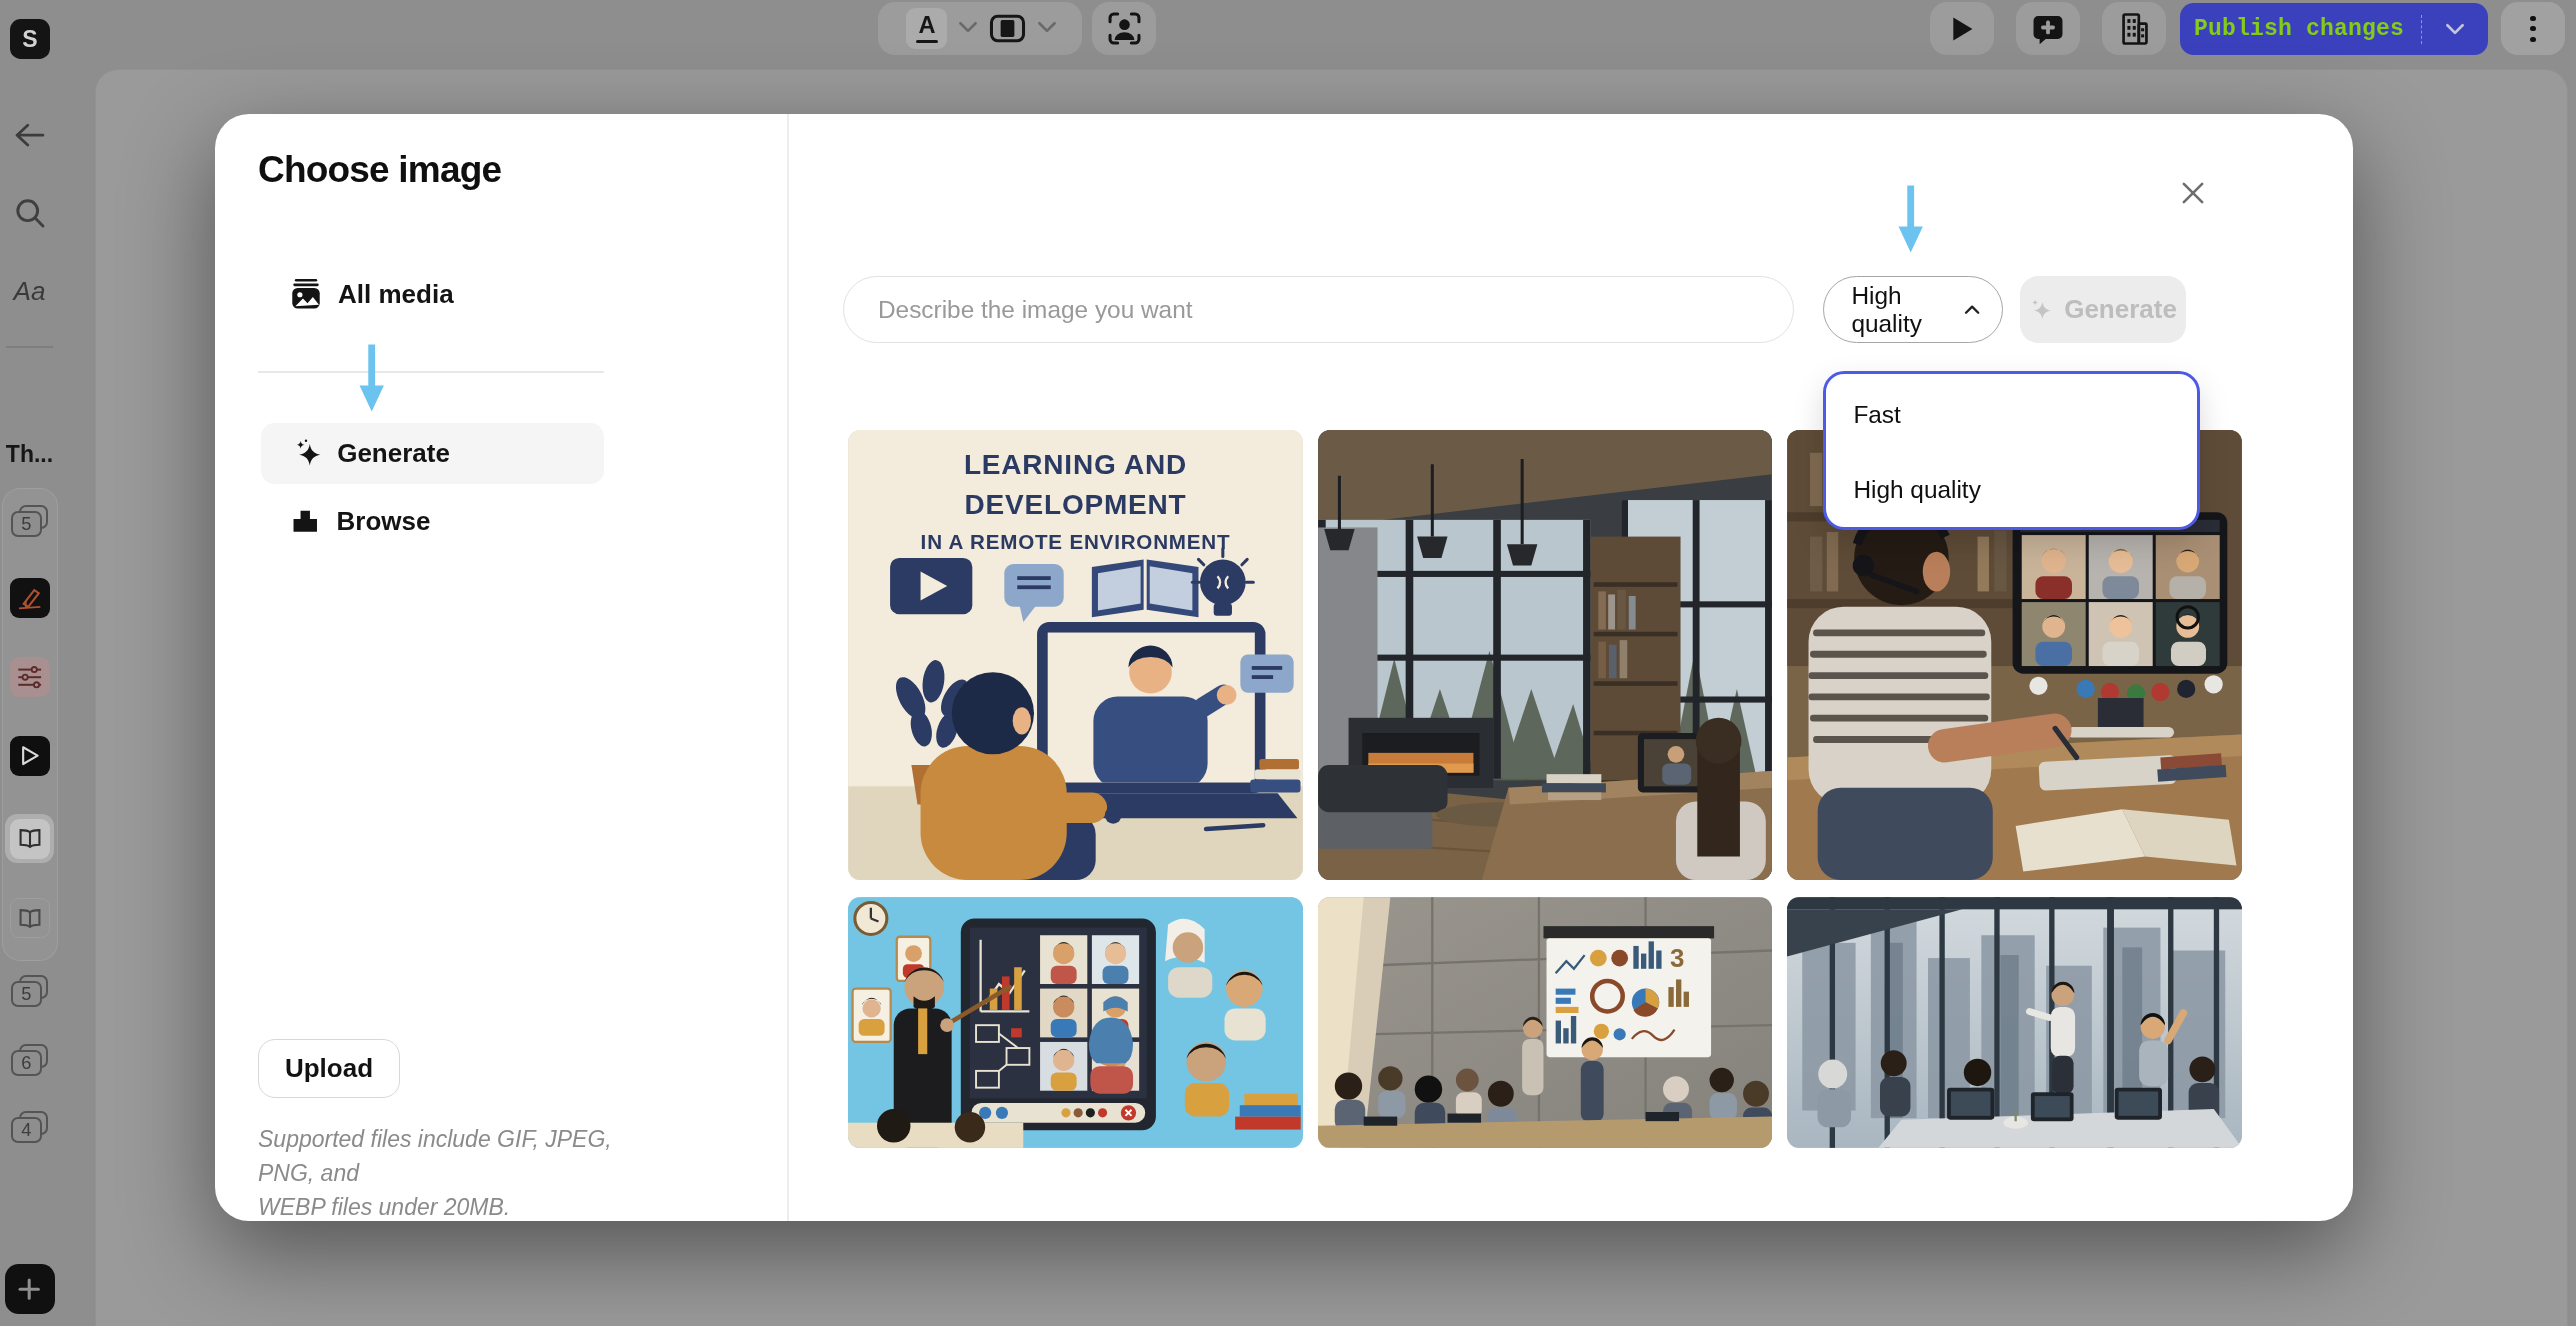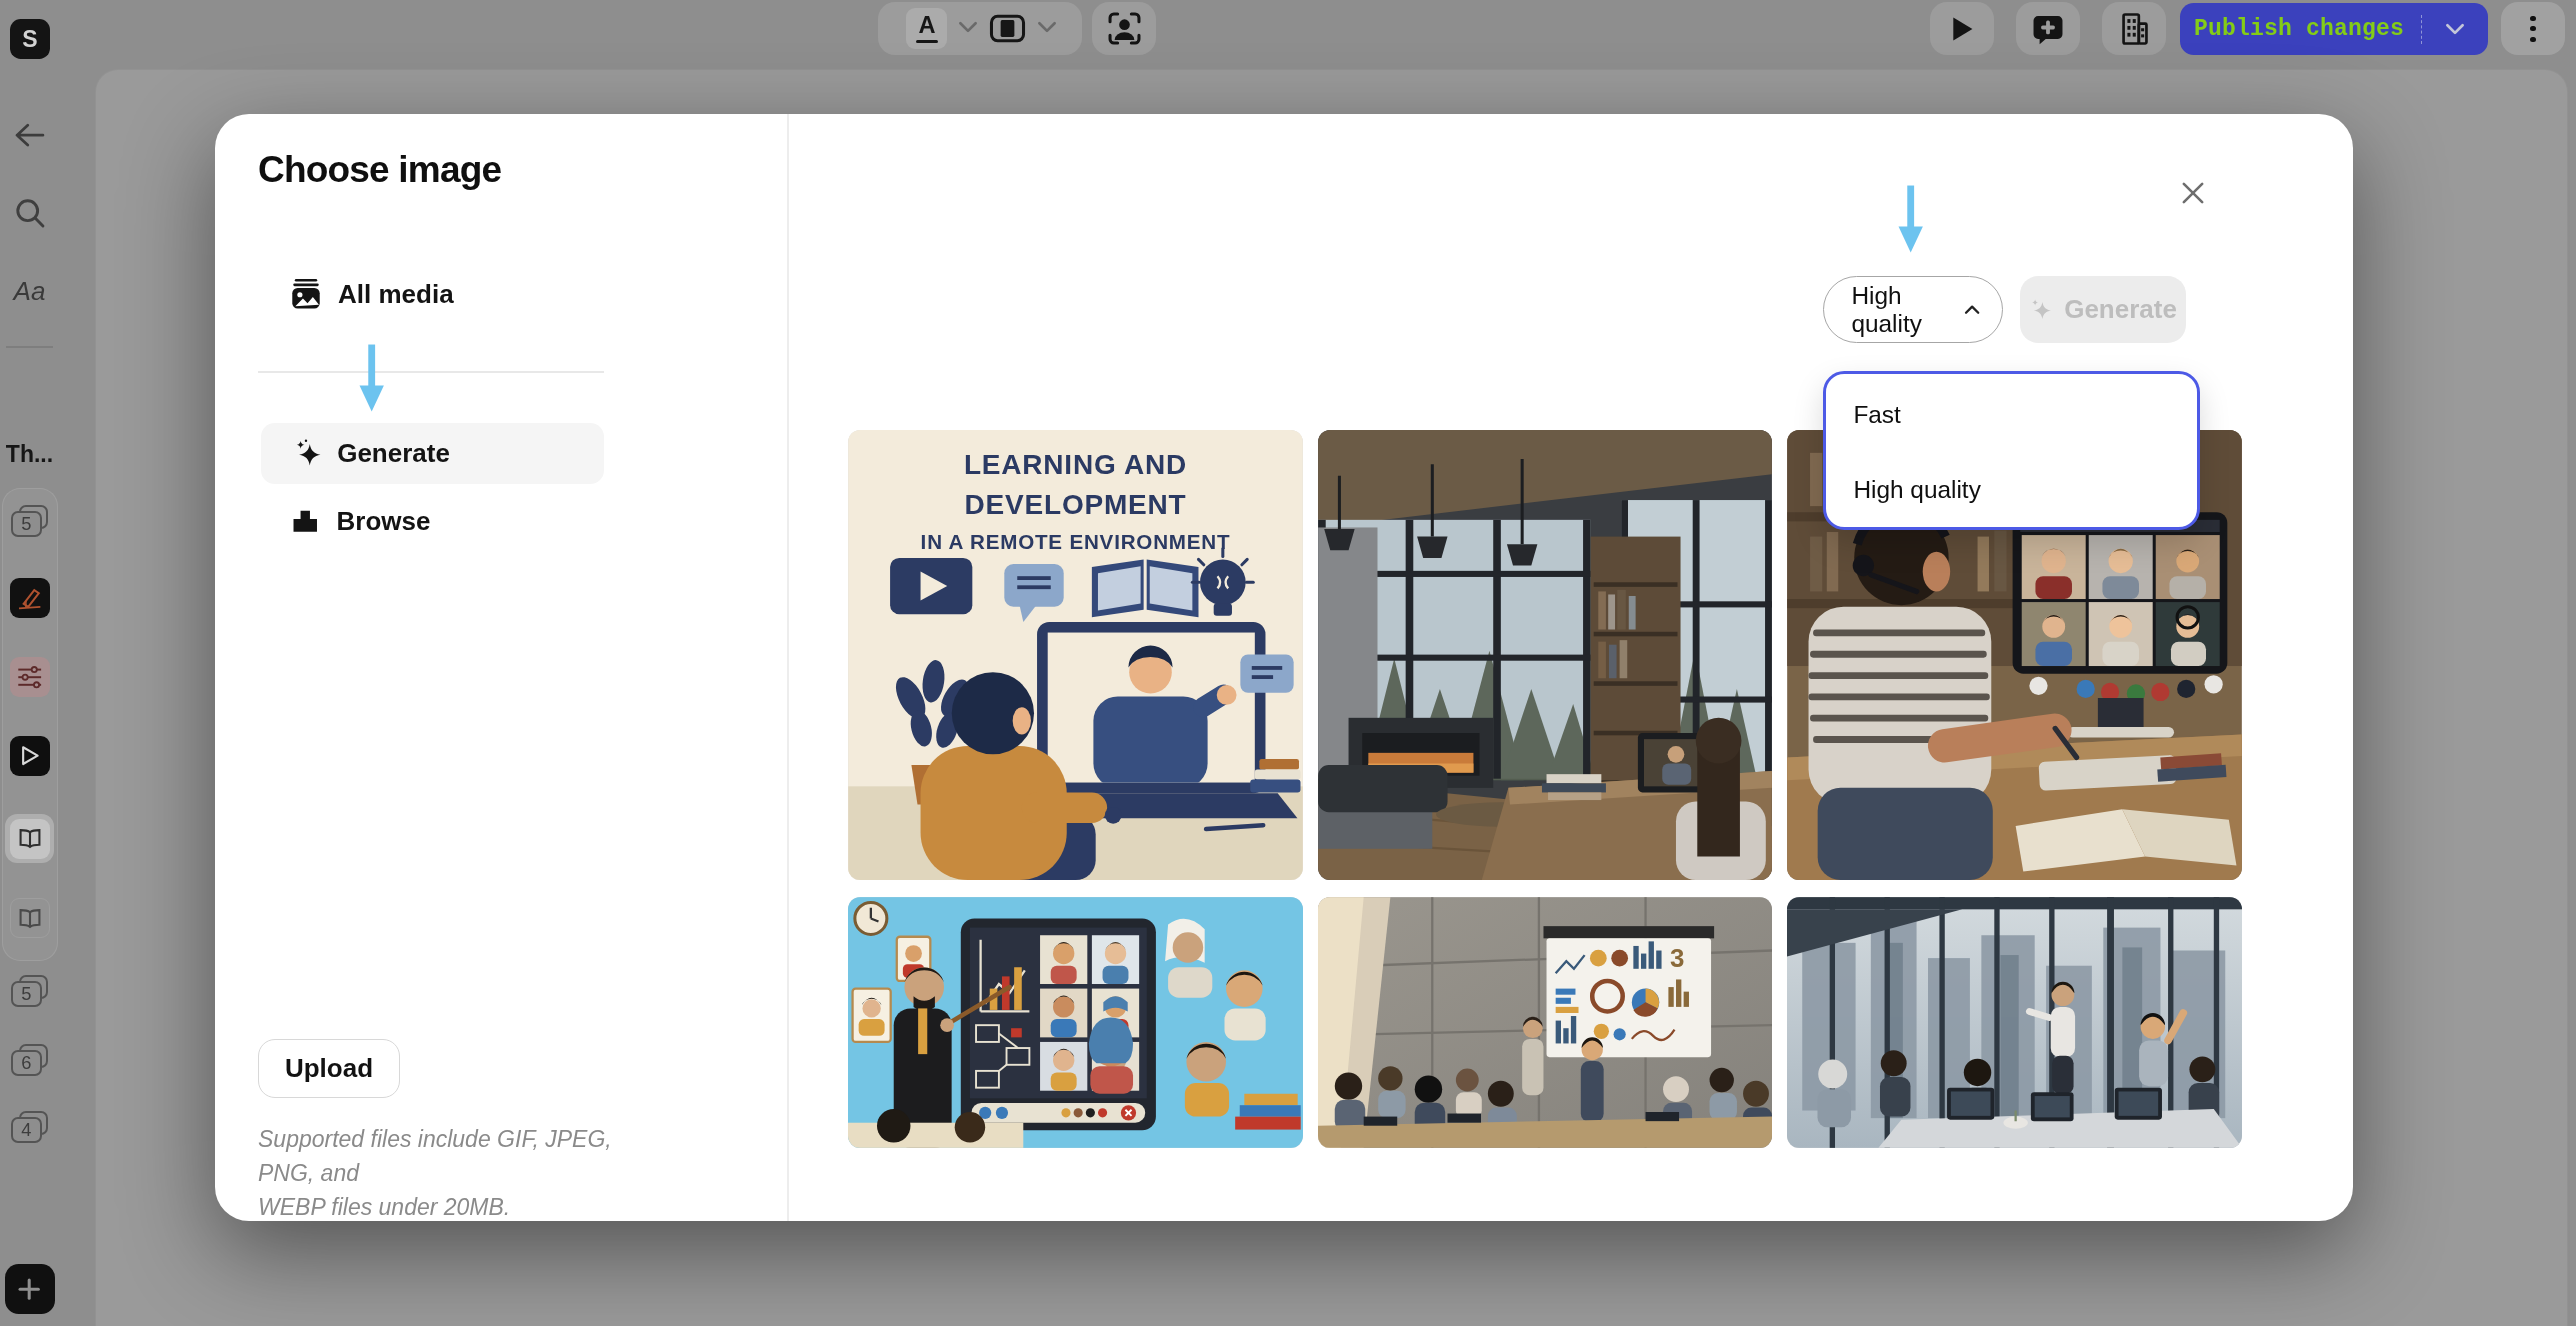--- a/index.html
+++ b/index.html
@@ -321,20 +321,23 @@
         <line x1="5" y1="5" x2="29" y2="29" stroke="#6e6e6e" stroke-width="3.4" stroke-linecap="round"></line>
         <line x1="29" y1="5" x2="5" y2="29" stroke="#6e6e6e" stroke-width="3.4" stroke-linecap="round"></line>
       </svg>
     </div>
 
     <svg class="arrow-note" style="left:1682px;top:70px;" width="27.4" height="70" viewBox="0 0 36 92">
       <line x1="18" y1="2" x2="18" y2="60" stroke="#6cc3ef" stroke-width="9"></line>
       <polygon points="2,56 34,56 18,90" fill="#6cc3ef"></polygon>
     </svg>
 
+    <div class="prompt">
+      <input type="text" placeholder="Describe the image you want" style="">
+    </div>
 
     <div class="quality">
       <span class="quality-label">High quality</span>
       <svg width="18.3" height="11.4" viewBox="0 0 24 15">
         <polyline points="3,12 12,3 21,12" fill="none" stroke="#222" stroke-width="3.4" stroke-linecap="round" stroke-linejoin="round"></polyline>
       </svg>
     </div>
 
     <div class="gen-btn">
       <svg width="24.4" height="24.4" viewBox="0 0 40 40">

